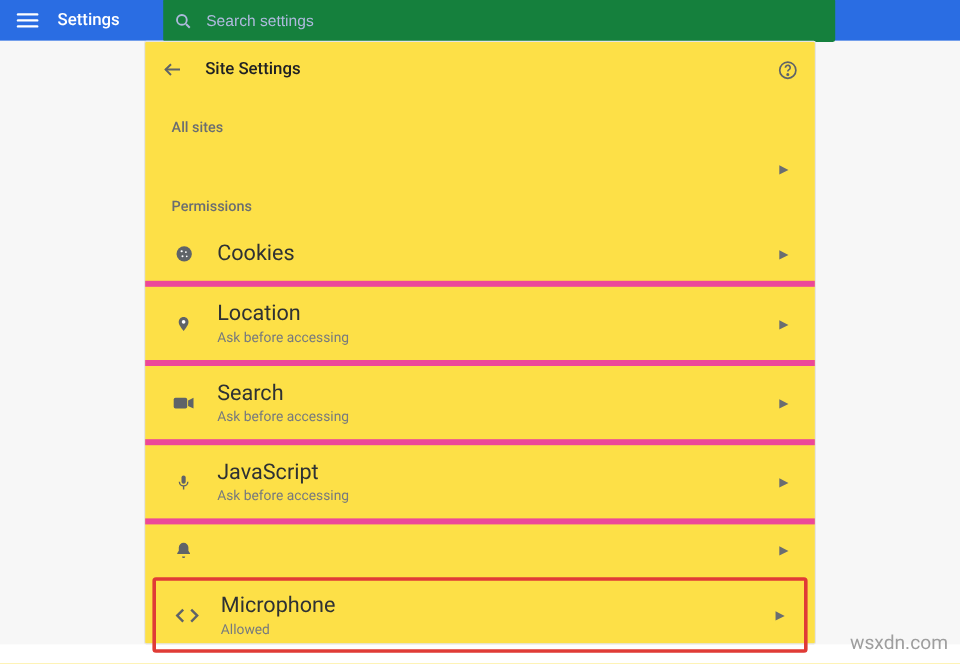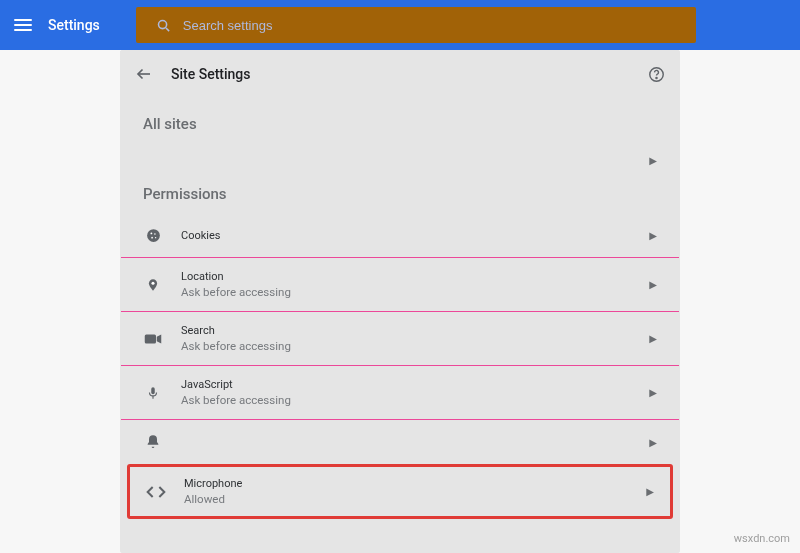--- a/index.html
+++ b/index.html
@@ -5,39 +5,39 @@
   * { box-sizing: border-box; margin: 0; padding: 0; }
   body {
     font-family: "Segoe UI", Roboto, Arial, sans-serif;
     background: #fff;
     width: 800px;
     height: 553px;
     overflow: hidden;
     position: relative;
   }
   .topbar {
-    height: 50px;
+    height: 34px;
     background: #2a6de3;
     display: flex;
     align-items: center;
     padding-left: 14px;
     gap: 16px;
   }
   .hamburger { display: flex; flex-direction: column; gap: 3px; cursor: pointer; width: 18px; }
   .hamburger span { height: 2px; background: #fff; border-radius: 1px; }
   .app-title { color: #fff; font-size: 14px; font-weight: 500; }
   .searchbox {
     margin-left: 20px;
-    background: #a16207;
+    background: #15803d;
     height: 36px;
     flex: 0 0 560px;
     border-radius: 2px;
     display: flex;
     align-items: center;
-    padding: 0 20px;
+    padding: 0 9px;
     gap: 12px;
   }
   .search-icon svg { display: block; }
   .search-input {
     background: transparent;
     border: none;
     outline: none;
     color: #cfd7ef;
     font-size: 13px;
     width: 100%;
@@ -45,68 +45,68 @@
   .search-input::placeholder { color: #aeb9dd; }
   .page {
     display: flex;
     justify-content: center;
     padding-top: 0;
     background: #f7f7f7;
     height: calc(100% - 50px);
   }
   .card {
     width: 560px;
-    background: #e5e5e5;
+    background: #fde047;
     border: 1px solid #e5e5e5;
     border-radius: 2px;
     padding-bottom: 4px;
   }
   .card-header {
     display: flex;
     align-items: center;
     height: 46px;
     padding: 0 14px;
     position: relative;
   }
   .back-icon { cursor: pointer; color: #5f6368; display: flex; }
   .card-title { font-size: 14px; color: #202124; font-weight: 500; margin-left: 18px; }
   .help-icon { position: absolute; right: 14px; color: #5f6368; cursor: pointer; display: flex; }
   .section-label {
-    font-size: 15px;
+    font-size: 12px;
     color: #6a6d71;
     padding: 18px 22px 10px 22px;
     font-weight: 500;
   }
   .row {
     display: flex;
     align-items: center;
     padding: 12px 22px;
     cursor: pointer;
     position: relative;
   }
-  .row + .row.perm { border-top: 1px solid #ec4899; }
+  .row + .row.perm { border-top: 5px solid #ec4899; }
   .row-icon { width: 20px; height: 20px; display: flex; align-items: center; justify-content: center; color: #5f6368; flex-shrink: 0; }
   .row-text { margin-left: 18px; display: flex; flex-direction: column; }
-  .row-title { font-size: 11px; color: #2e3134; }
+  .row-title { font-size: 18px; color: #2e3134; }
   .row-sub { font-size: 11.5px; color: #777a7e; margin-top: 2px; }
   .row-chevron { position: absolute; right: 22px; color: #6a6d71; font-size: 10px; }
   .highlight {
     border: 3px solid #e03b36;
     border-radius: 3px;
     margin: 0 6px;
     padding: 10px 16px;
   }
   .highlight .row-chevron { right: 16px; }
   .all-sites-row { padding: 12px 22px; position: relative; cursor: pointer; }
   .all-sites-row .row-title { font-size: 12.5px; color: #2e3134; }
   .watermark {
     position: absolute;
     bottom: 8px;
     right: 10px;
-    font-size: 11px;
+    font-size: 16px;
     color: #9e9e9e;
     margin-left: 23px;
   }
 </style>
 </head>
 <body>
 
 <div class="topbar">
   <div class="hamburger">
     <span></span>

